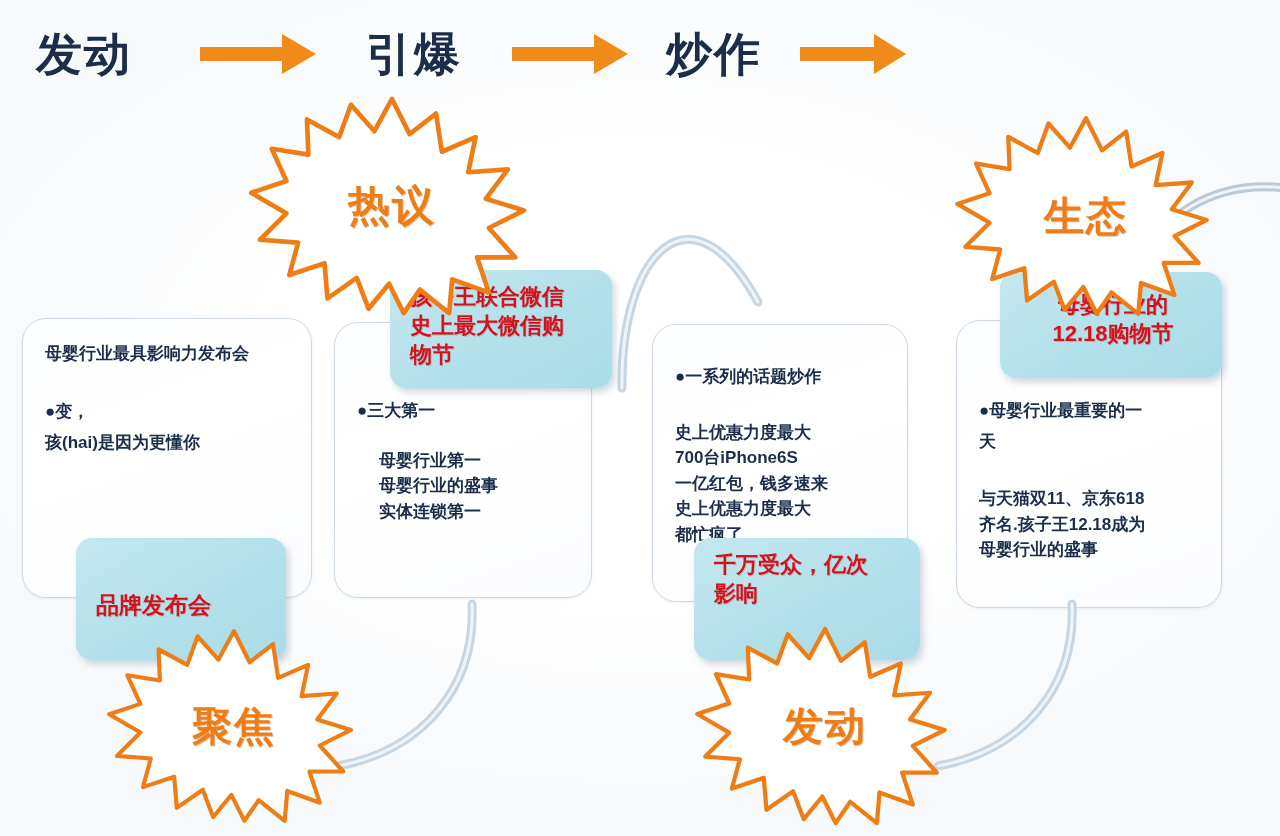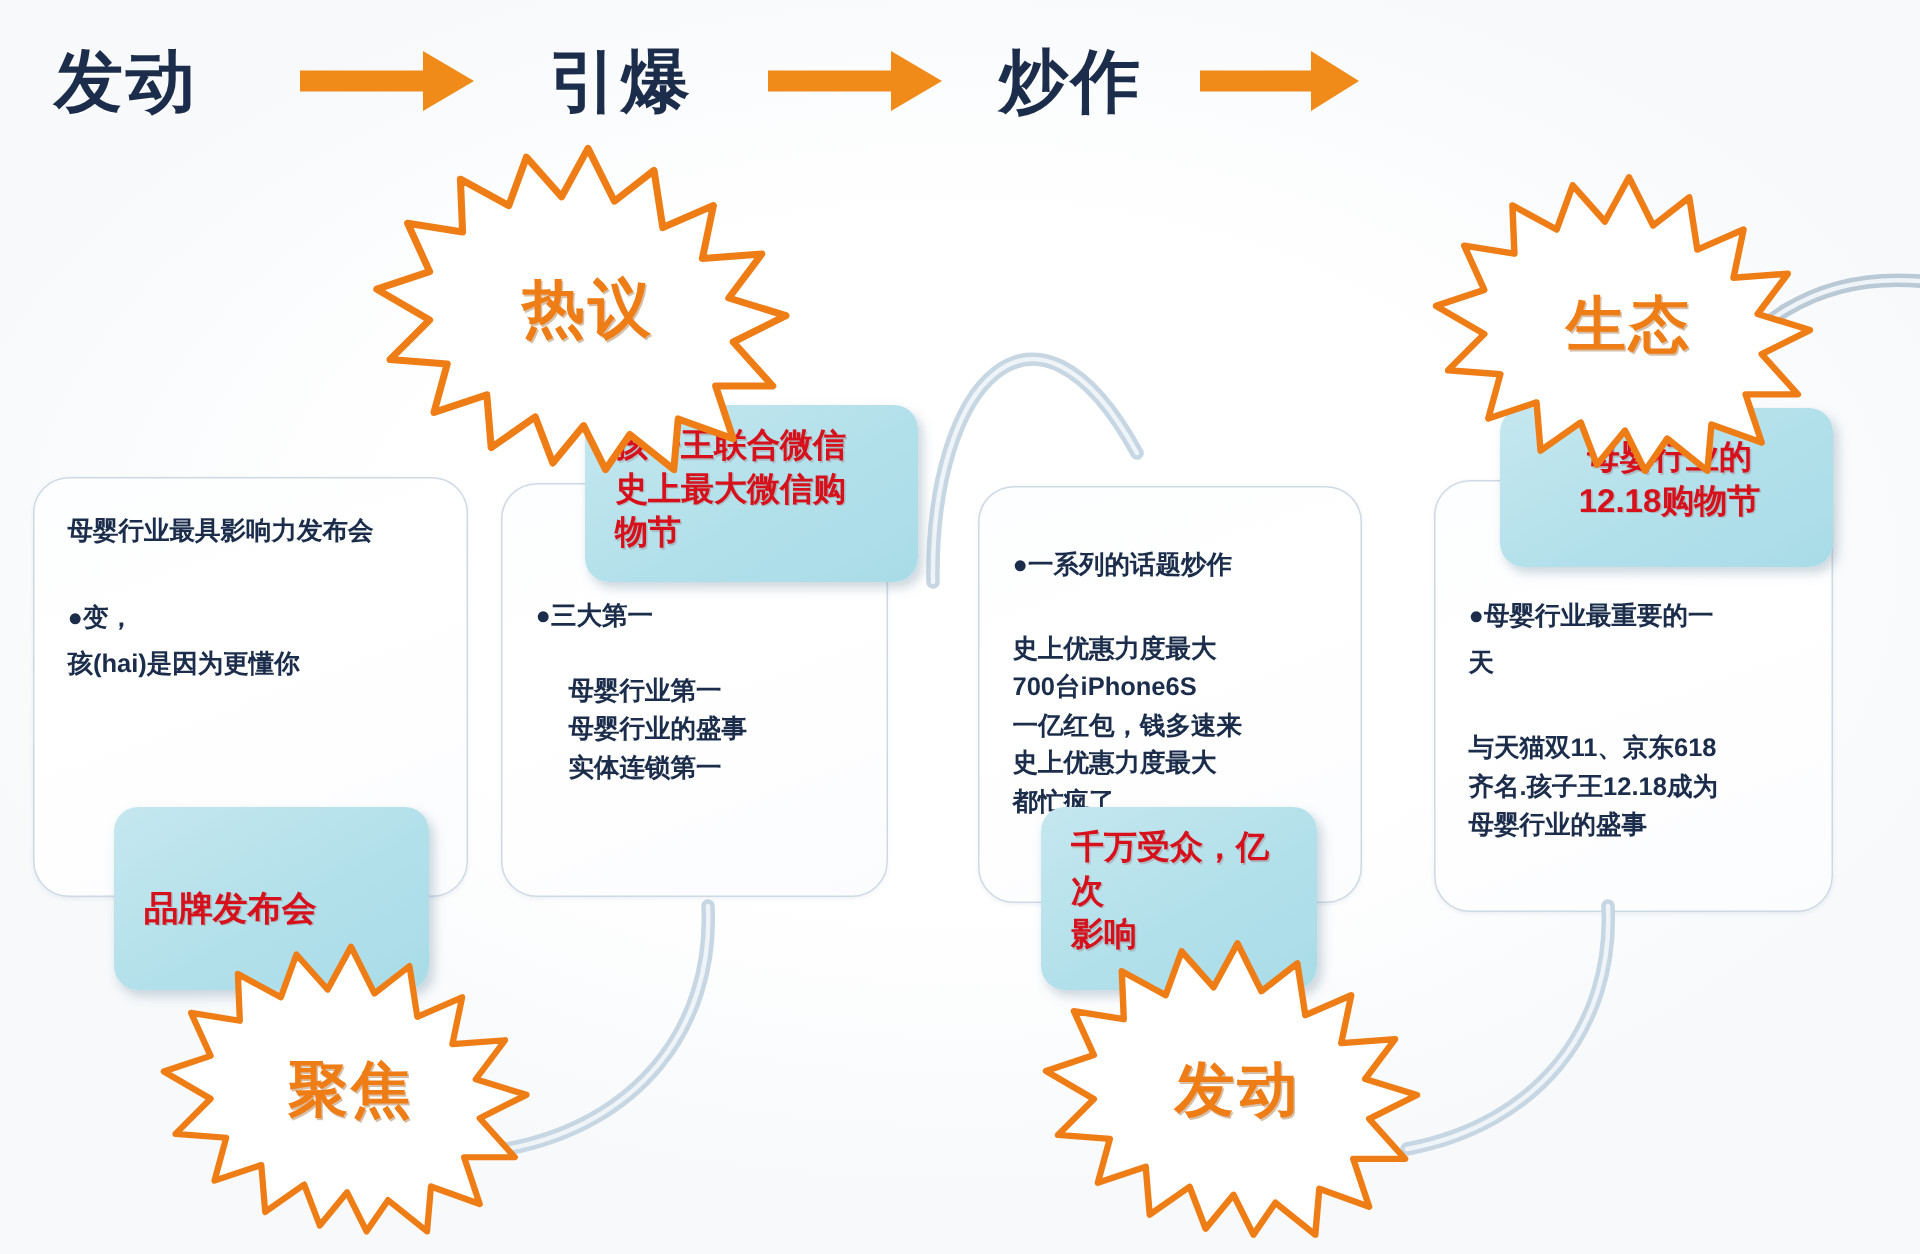--- a/index.html
+++ b/index.html
@@ -237,21 +237,21 @@
   <div class="label-box" style="left:76px; top:538px; width:210px; height:122px; font-size:23px; padding-top:52px;">
     <div>品牌发布会</div>
   </div>
 
   <div class="label-box" style="left:390px; top:270px; width:222px; height:118px; font-size:22px;">
     <div>孩子王联合微信</div>
     <div>史上最大微信购</div>
     <div>物节</div>
   </div>
 
-  <div class="label-box" style="left:694px; top:538px; width:184px; height:122px; font-size:22px; ">
+  <div class="label-box" style="left:694px; top:538px; width:226px; height:122px; font-size:22px; ">
     <div>千万受众，亿次</div>
     <div>影响</div>
   </div>
 
   <div class="label-box" style="left:1000px; top:272px; width:222px; height:106px; font-size:22px; padding-top:18px; text-align:center;">
     <div>母婴行业的</div>
     <div>12.18购物节</div>
   </div>
 
   <div class="burst" style="left:243px; top:96px; width:298px; height:220px;">

